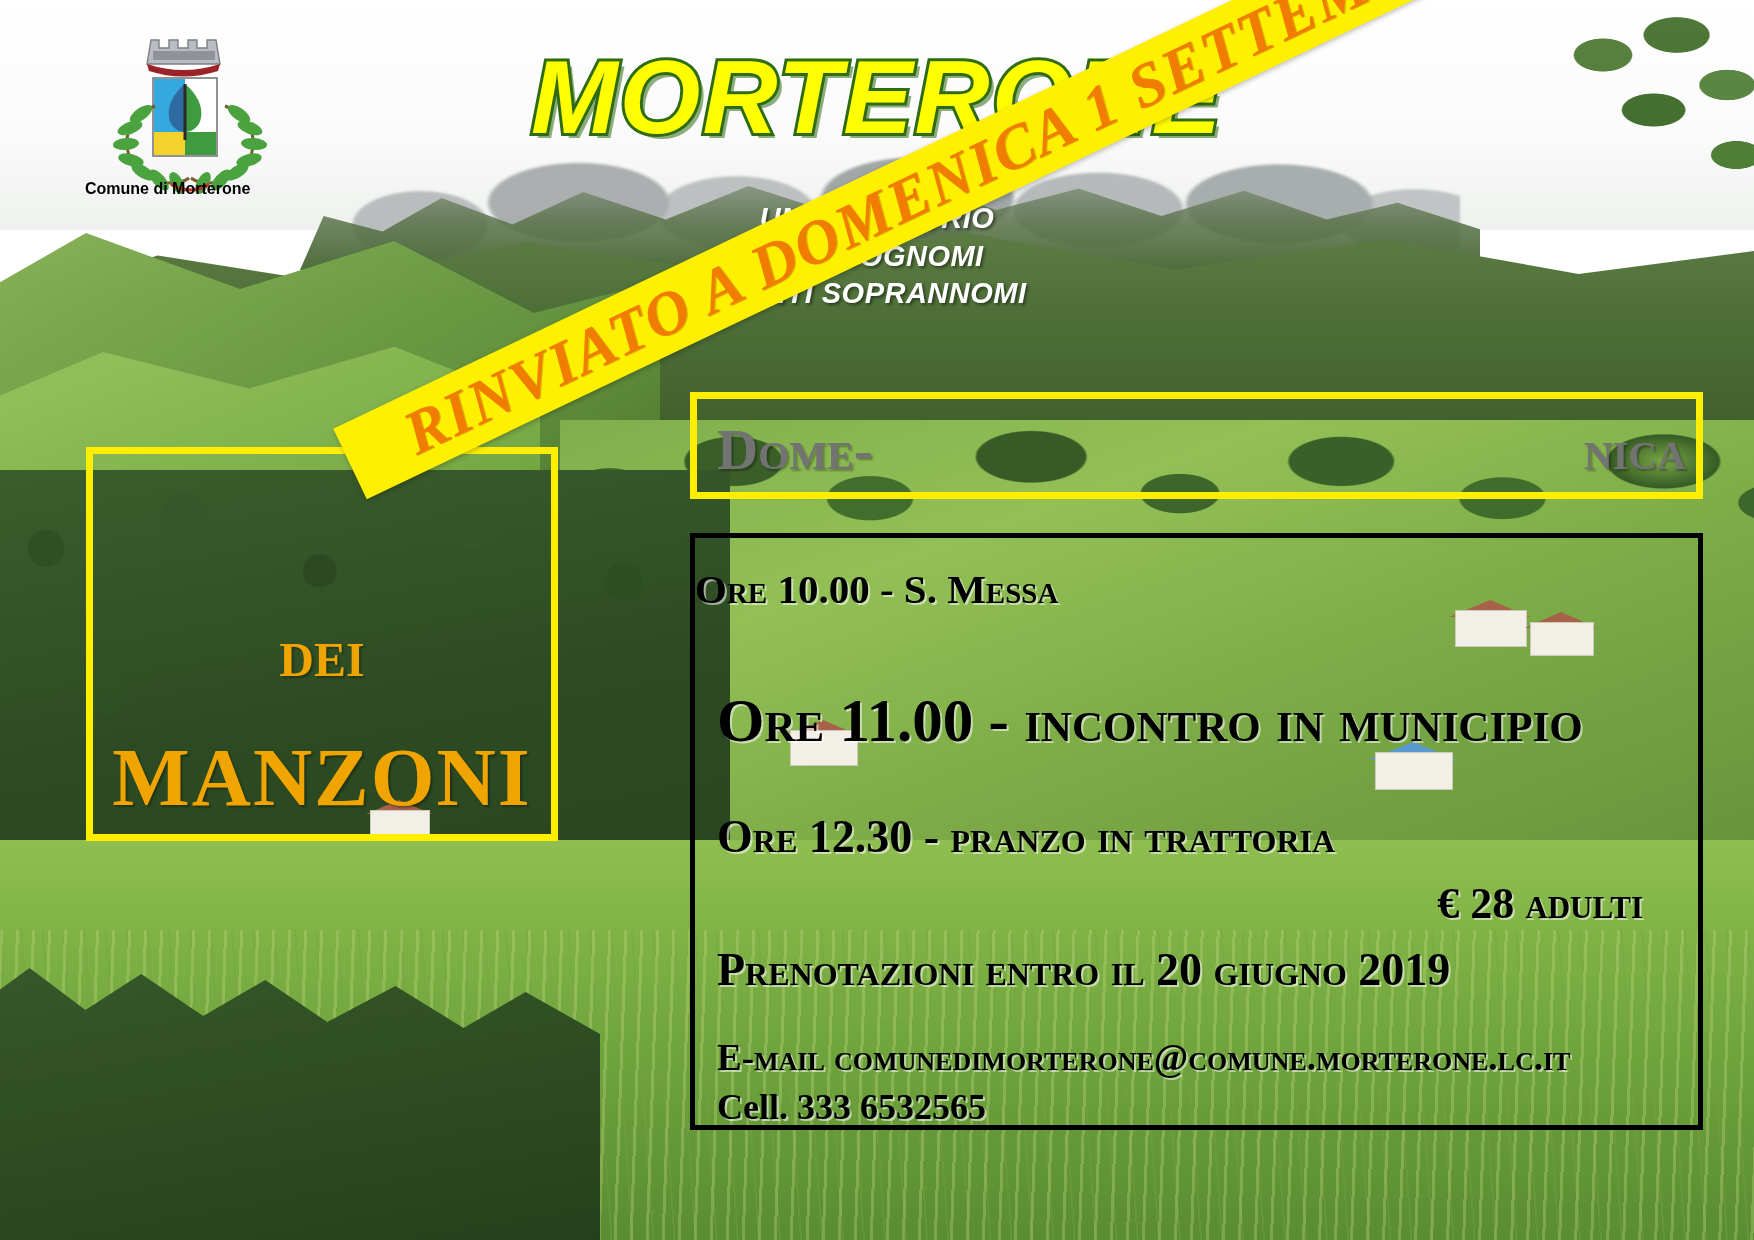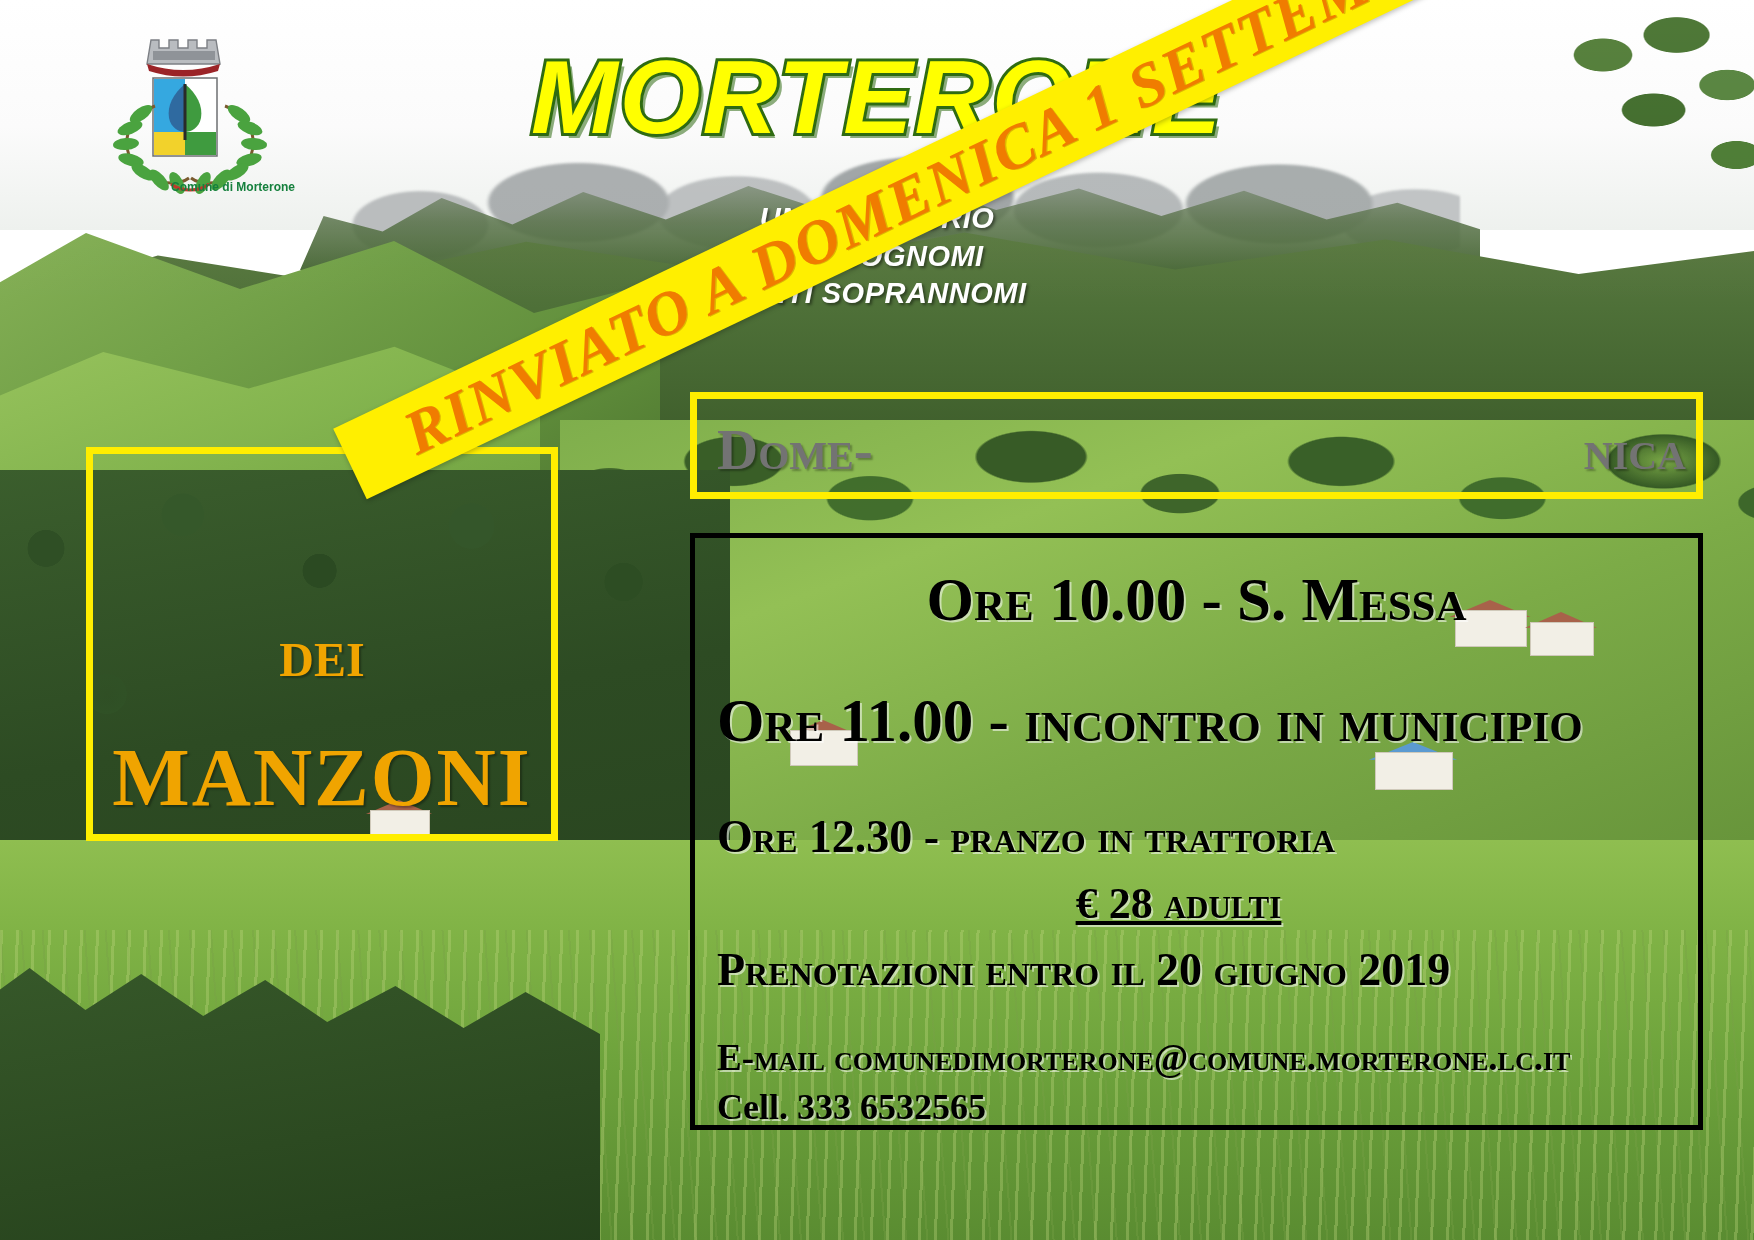--- a/index.html
+++ b/index.html
@@ -110,22 +110,22 @@
   .house.blue .roof{background:#5b9ad1;}
 
   .haze{
     position:absolute;left:0;top:0;width:100%;height:100%;
     background:linear-gradient(180deg,rgba(255,255,255,.06) 0%,rgba(255,255,255,0) 25%,rgba(255,255,255,0) 100%);
   }
 
   
   .crest{position:absolute;left:85px;top:18px;width:210px;height:185px;}
   .crest-caption{
-    position:absolute;left:0;top:162px;width:210px;text-align:right;
-    font-family:"Liberation Sans",sans-serif;font-size:12px;font-weight:700;color:#15803d;
+    position:absolute;left:0;top:162px;width:210px;text-align:left;
+    font-family:"Liberation Sans",sans-serif;font-size:16px;font-weight:700;color:#000000;
   }
 
   
   .headline{
     position:absolute;left:0;top:38px;width:100%;text-align:center;
     font-family:"Liberation Sans",sans-serif;
     font-size:104px;font-weight:700;font-style:italic;letter-spacing:2px;
     color:#ffff00;
     -webkit-text-stroke:6px #2f6b12;
     paint-order:stroke fill;
@@ -174,24 +174,24 @@
   .program-box{
     position:absolute;left:690px;top:533px;width:1013px;height:597px;
     border:5px solid #000000;box-sizing:border-box;
   }
   .prog-line{
     position:absolute;color:#000000;
     font-family:"Liberation Serif",serif;font-weight:700;font-variant:small-caps;
     text-shadow:2px 2px 0 rgba(255,255,255,.55);
     white-space:nowrap;
   }
-  .l1{top:27px;left:0;width:100%;text-align:center;font-size:61px;font-family:Liberation Serif, serif;}
+  .l1{top:27px;left:0;width:100%;font-size:41px;font-family:Liberation Serif, serif;}
   .l2{top:148px;left:22px;font-size:61px;}
   .l3{top:272px;left:22px;font-size:46px;}
-  .l4{top:340px;left:0;width:100%;text-align:center;font-size:44px;padding-right:36px;box-sizing:border-box;text-decoration:underline;}
+  .l4{top:340px;left:0;width:100%;text-align:right;font-size:44px;padding-right:55px;box-sizing:border-box;}
   .l5{top:405px;left:22px;font-size:46px;}
   .l6{top:498px;left:22px;font-size:37px;font-variant:small-caps;}
   .l7{top:548px;left:22px;font-size:36px;font-variant:normal;text-align:right;}
 
   
   .sash{
     position:absolute;
     left:350px;top:425px;
     width:1320px;height:78px;
     background:#ffef00;

